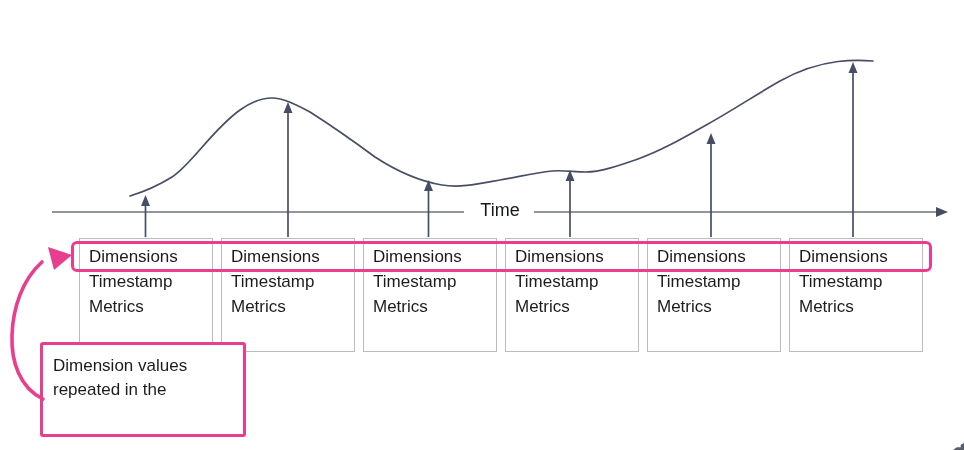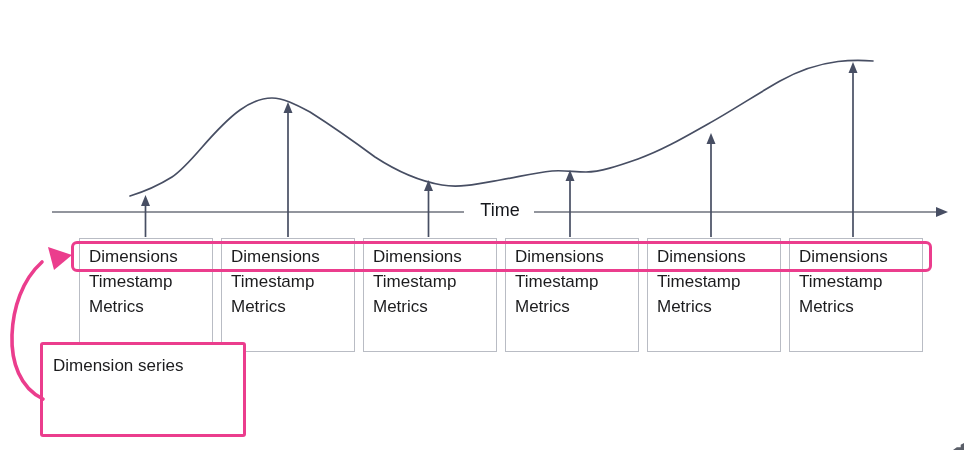--- a/index.html
+++ b/index.html
@@ -173,18 +173,19 @@
   </div>
   <div class="record-box box-5">
     <span class="field">Dimensions</span>
     <span class="field">Timestamp</span>
     <span class="field">Metrics</span>
   </div>
 
   <div class="dimensions-highlight"></div>
 
   <div class="callout-box">
-    <span class="line">Dimension series</span>
+    <span class="line">Dimension values</span>
+    <span class="line">repeated in the</span>
   </div>
 
   <div class="corner-artifact"></div>
 
 </div>
 
 </body></html>

